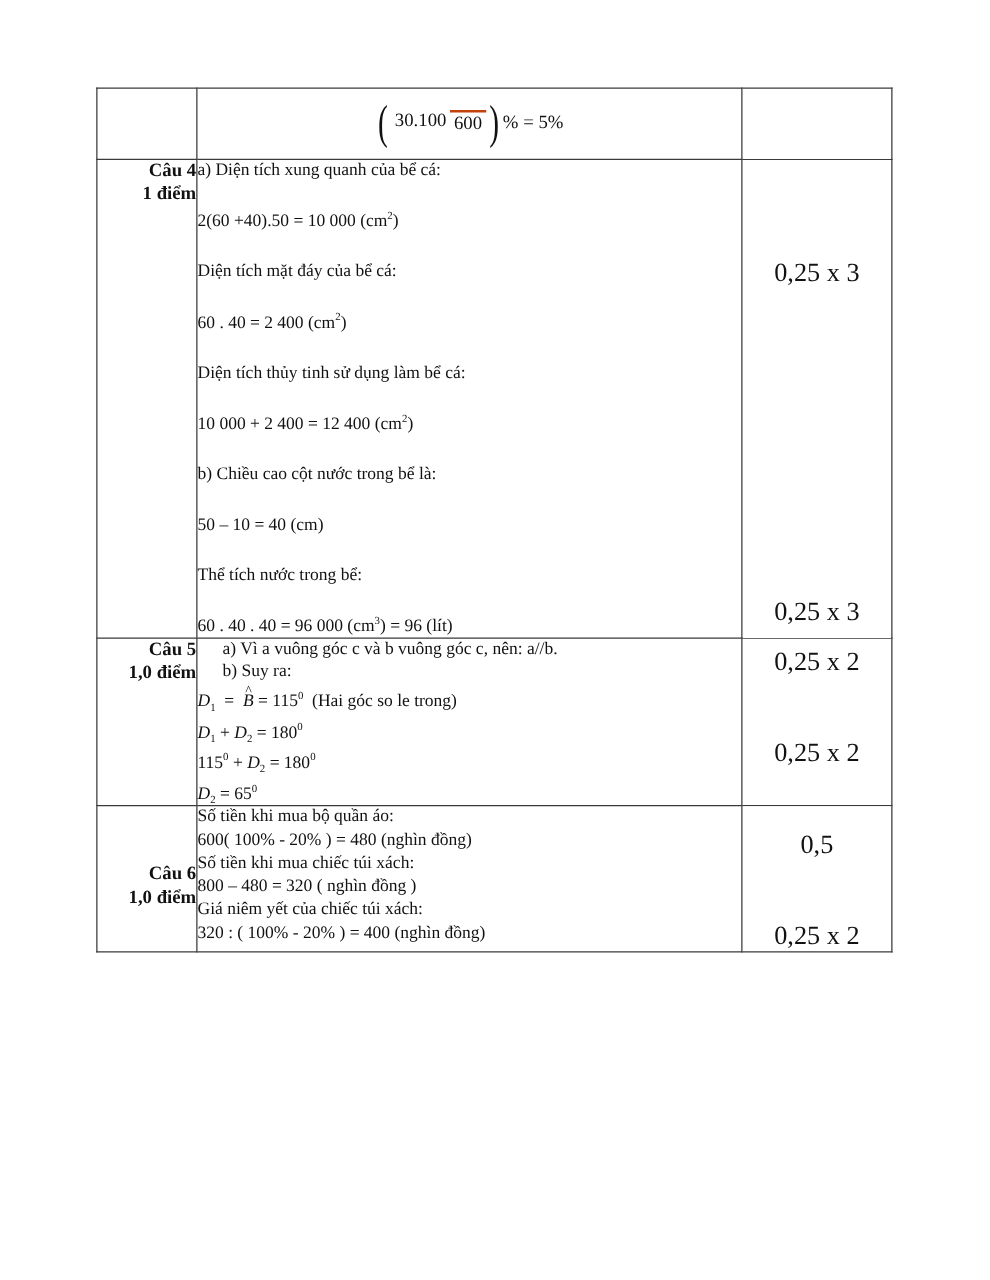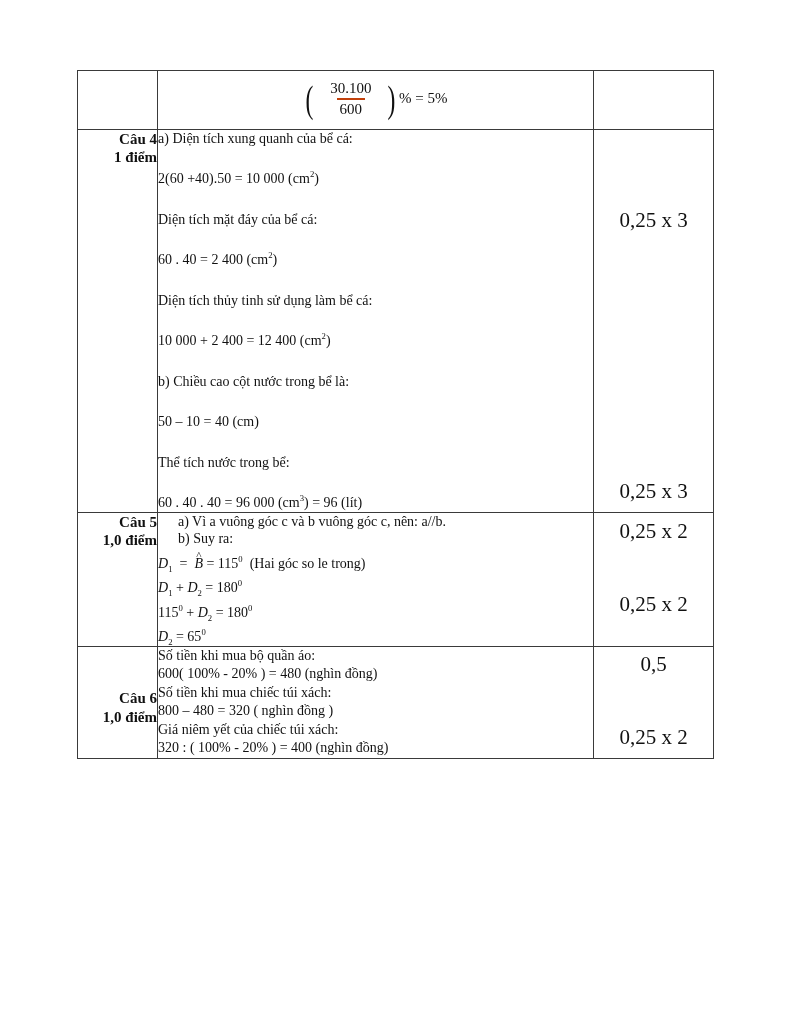--- a/index.html
+++ b/index.html
@@ -100,23 +100,23 @@
   }
   .paren {
     display: inline-block;
     font-size: 38px;
     line-height: 36px;
     transform: scaleX(0.62);
     font-family: "Liberation Serif", serif;
   }
   .frac {
     display: inline-flex;
-    flex-direction: column;
+    flex-direction: row;
     align-items: center;
-    margin: 0 11px;
+    margin: 0 0;
     line-height: 1.12;
   }
   .frac .num { padding: 0 3px 1px 3px; }
   .frac .den { padding: 1px 3px 0 3px; border-top: 2px solid #c2410c; }
   .after-paren { margin-left: 1px; }
 
   
   .abc-list { margin: 0; padding: 0; }
   .abc-item {
     display: block;
@@ -226,21 +226,21 @@
         </td>
         <td class="body-cell tight">
           <span class="ln">Số tiền khi mua bộ quần áo:</span>
           <span class="ln">600( 100% - 20% ) = 480 (nghìn đồng)</span>
           <span class="ln">Số tiền khi mua chiếc túi xách:</span>
           <span class="ln">800 – 480 = 320 ( nghìn đồng )</span>
           <span class="ln">Giá niêm yết của chiếc túi xách:</span>
           <span class="ln">320 : ( 100% - 20% ) = 400 (nghìn đồng)</span>
         </td>
         <td class="score-cell">
-          <span class="score" style="margin-top:5px;">0,5</span>
+          <span class="score" style="margin-top:18px;">0,5</span>
           <span class="score" style="margin-top:48px;">0,25 x 2</span>
         </td>
       </tr>
 
     </tbody>
   </table>
 
 </div>
 
 </body></html>

